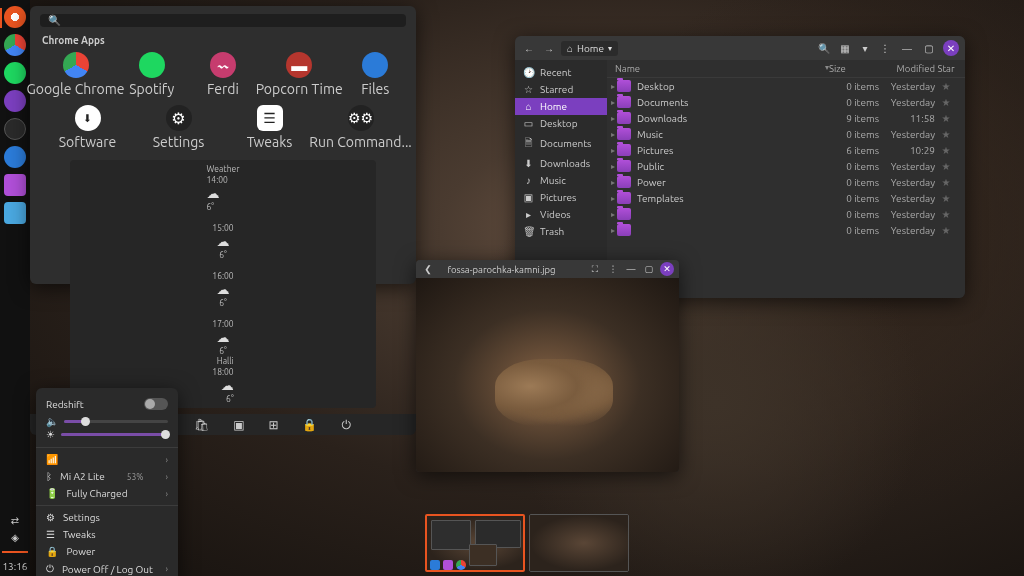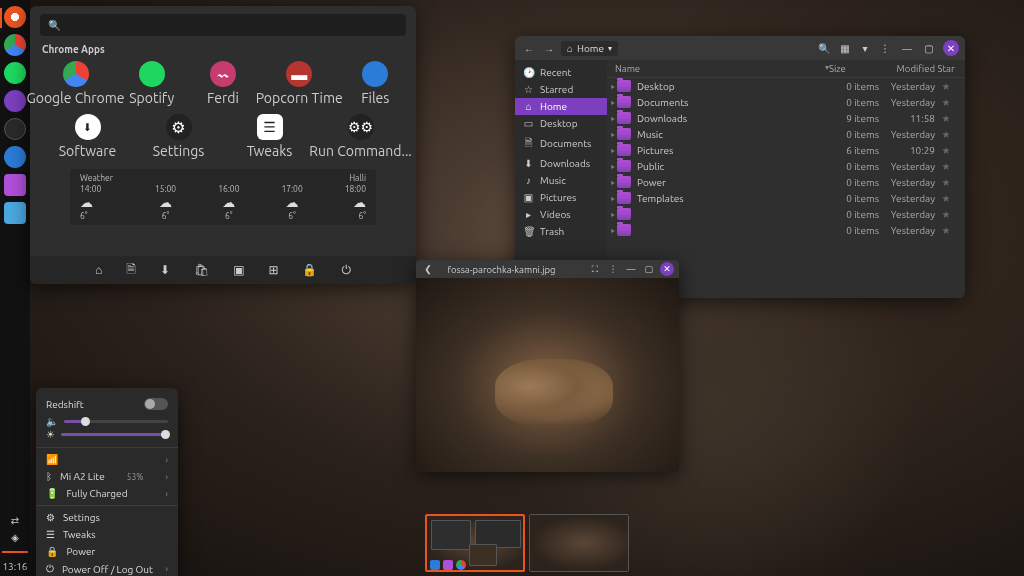--- a/index.html
+++ b/index.html
@@ -18,21 +18,21 @@
 
 
 #launcher { position:absolute; left:30px; top:6px; width:386px; height:278px; background:#2e2e2e; border-radius:6px; color:#ddd; font-size:10.5px; box-shadow:0 4px 20px rgba(0,0,0,.6); display:flex; flex-direction:column; }
 #launcher-search { margin:8px 10px 6px; background:#1e1e1e; border-radius:4px; height:22px; display:flex; align-items:center; padding:0 8px; color:#888; gap:6px; }
 #launcher-search input { background:none; border:none; outline:none; color:#ddd; font-size:10.5px; flex:1; }
 .launcher-section { padding:2px 12px; font-size:10px; font-weight:600; color:#ccc; }
 .app-grid { display:flex; padding:4px 18px; gap:26px; }
 .app-tile { display:flex; flex-direction:column; align-items:center; gap:3px; width:55px; cursor:pointer; }
 .app-tile .ico { width:26px; height:26px; border-radius:50%; display:flex; align-items:center; justify-content:center; }
 .app-tile .lbl { font-size:14px; color:#ccc; text-align:center; white-space:nowrap; }
-#weather-strip { margin:6px 40px; background:#262626; border-radius:4px; padding:4px 10px; display:flex; justify-content:space-between; align-items:center; }
+#weather-strip { margin:6px 40px; background:#262626; border-radius:4px; padding:4px 10px; display:flex; justify-content:space-between; align-items:center;flex-direction:column; }
 .weather-col { display:flex; flex-direction:column; align-items:center; gap:1px; font-size:8.5px; color:#bbb; }
 .weather-col .cloud { font-size:13px; color:#ddd; }
 #launcher-footer { margin-top:auto; height:28px; background:#262626; border-radius:0 0 6px 6px; display:flex; justify-content:center; align-items:center; gap:24px; color:#ccc; }
 #launcher-footer span { cursor:pointer; font-size:12px; }
 
 
 #status-menu { position:absolute; left:36px; top:388px; width:142px; background:#2a2a2a; border-radius:6px; color:#ddd; font-size:10px; padding:6px 0; box-shadow:0 4px 20px rgba(0,0,0,.6); }
 .status-row { display:flex; align-items:center; padding:3px 10px; gap:8px; cursor:pointer; }
 .status-row .chev { margin-left:auto; font-size:9px; color:#888; }
 .status-sep { height:1px; background:#3c3c3c; margin:3px 0; }

